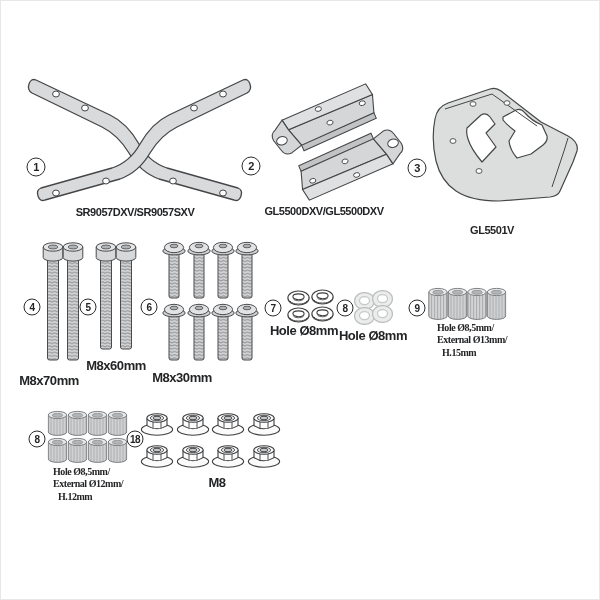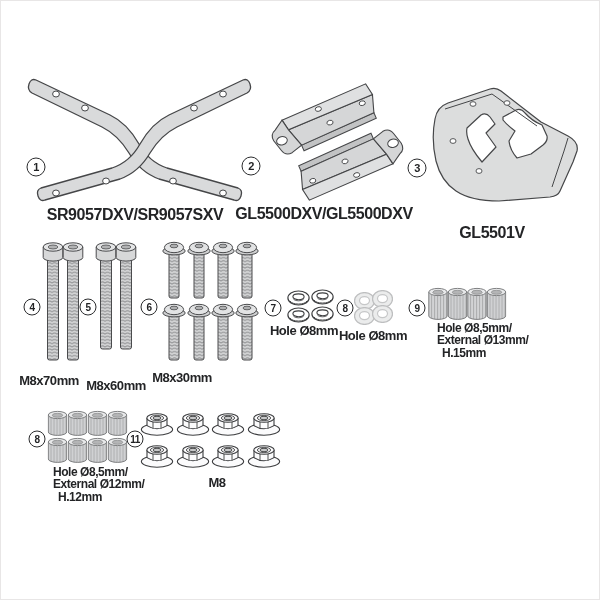--- a/index.html
+++ b/index.html
@@ -10,25 +10,25 @@
   }
   svg.art{position:absolute;left:0;top:0;}
   .badge{
     position:absolute;width:15px;height:15px;border:1.6px solid #2b2c2e;border-radius:50%;
     background:#fff;color:#232426;display:flex;align-items:center;justify-content:center;
     font-weight:700;font-size:10px;line-height:1;transform:translate(-50%,-50%);
     letter-spacing:-0.5px;
   }
   .badge.lg{width:17px;height:17px;font-size:11px;}
   .label{
-    position:absolute;color:#232426;font-weight:700;font-size:16px;letter-spacing:-0.45px;
+    position:absolute;color:#232426;font-weight:700;font-size:11px;letter-spacing:-0.45px;
     white-space:nowrap;transform:translateX(-50%);
   }
   .label.sm{font-size:13px;}
-  .label.multi{transform:none;font-size:12px;line-height:12.4px;}
+  .label.multi{transform:none;font-size:10px;line-height:12.4px;font-family:Liberation Serif, serif;}
   .label.multi span{display:block;}
   .label.multi span.indent{padding-left:5px;}
 </style>
 </head>
 <body>
 
 <div class="canvas">
 
   <svg class="art" width="600" height="600" viewBox="0 0 600 600">
     <defs>
@@ -212,27 +212,27 @@
   <div class="badge lg" style="left:35px;top:166px">1</div>
   <div class="badge lg" style="left:250px;top:165px">2</div>
   <div class="badge lg" style="left:416px;top:167px">3</div>
   <div class="badge" style="left:31px;top:306px">4</div>
   <div class="badge" style="left:87px;top:306px">5</div>
   <div class="badge" style="left:148px;top:306px">6</div>
   <div class="badge" style="left:272px;top:307px">7</div>
   <div class="badge" style="left:344px;top:307px">8</div>
   <div class="badge" style="left:416px;top:307px">9</div>
   <div class="badge" style="left:36px;top:438px">8</div>
-  <div class="badge" style="left:134px;top:438px">11</div>
+  <div class="badge" style="left:134px;top:438px">18</div>
 
   <div class="label" style="left:134px;top:205px">SR9057DXV/SR9057SXV</div>
   <div class="label" style="left:323px;top:204px">GL5500DXV/GL5500DXV</div>
   <div class="label" style="left:491px;top:223px">GL5501V</div>
   <div class="label sm" style="left:48px;top:372px">M8x70mm</div>
-  <div class="label sm" style="left:115px;top:377px">M8x60mm</div>
+  <div class="label sm" style="left:115px;top:357px">M8x60mm</div>
   <div class="label sm" style="left:181px;top:369px">M8x30mm</div>
   <div class="label sm" style="left:303px;top:322px">Hole Ø8mm</div>
   <div class="label sm" style="left:372px;top:327px">Hole Ø8mm</div>
 
   <div class="label multi" style="left:436px;top:321px">
     <span>Hole Ø8,5mm/</span>
     <span>External Ø13mm/</span>
     <span class="indent">H.15mm</span>
   </div>
 

